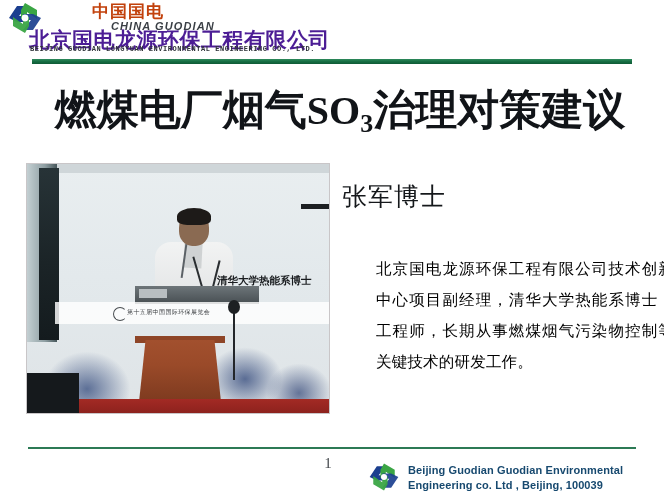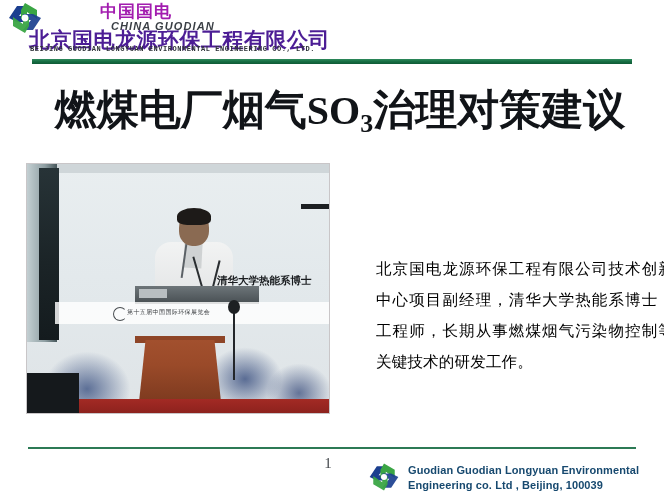--- a/index.html
+++ b/index.html
@@ -29,26 +29,26 @@
     position: absolute;
     left: 6px;
     top: 2px;
     width: 38px;
     height: 32px;
   }
   .brand-logo svg { display: block; }
 
   #brand-cn {
     position: absolute;
-    left: 100px;
+    left: 92px;
     top: 1px;
     font-family: "DejaVu Sans", "Liberation Sans", sans-serif;
     font-size: 17px;
     font-weight: bold;
-    color: #a21caf;
+    color: #c2410c;
     letter-spacing: 1px;
     line-height: 20px;
   }
   #brand-en {
     position: absolute;
     left: 111px;
     top: 21px;
     font-family: "Liberation Sans", sans-serif;
     font-size: 11px;
     font-weight: bold;
@@ -358,35 +358,36 @@
     <div class="ph-logo-row">第十五届中国国际环保展览会</div>
 
     <div class="ph-podium-top"></div>
     <div class="ph-podium"></div>
     <div class="ph-mic-stand"></div>
     <div class="ph-mic-head"></div>
     <div class="ph-red"></div>
     <div class="ph-dark-left"></div>
   </div>
 
+  <div id="speaker-name">张军博士</div>
   <div id="speaker-bio">北京国电龙源环保工程有限公司技术创新中心项目副经理，清华大学热能系博士，工程师，长期从事燃煤烟气污染物控制等关键技术的研发工作。</div>
 
   <div id="footer-rule"></div>
   <div id="page-number">1</div>
 
   <div id="footer-logo">
     <svg width="34" height="30" viewBox="0 0 38 32">
       <g transform="translate(19,16)">
         <path d="M -16 0 L -8 -12 L 2 -12 L -6 -2 L 2 -2 L 2 4 L -8 4 Z" fill="#1b3f8f"></path>
         <path d="M 0 -15 L 12 -8 L 12 1 L 2 -6 L 2 1 L -4 1 L -4 -8 Z" fill="#3aa544"></path>
         <path d="M 16 0 L 8 12 L -2 12 L 6 2 L -2 2 L -2 -4 L 8 -4 Z" fill="#1b3f8f" opacity="0.92"></path>
         <path d="M 0 15 L -12 8 L -12 -1 L -2 6 L -2 -1 L 4 -1 L 4 8 Z" fill="#3aa544" opacity="0.95"></path>
         <circle cx="0" cy="0" r="3.4" fill="#ffffff"></circle>
       </g>
     </svg>
   </div>
 
   <div id="footer-text">
-    <span class="l1">Guodian Guodian Longyuan Environmental</span>
+    <span class="l1">Beijing Guodian Guodian Environmental</span>
     <span class="l2">Engineering co. Ltd , Beijing, 100039</span>
   </div>
 
 </div>
 
 </body></html>

